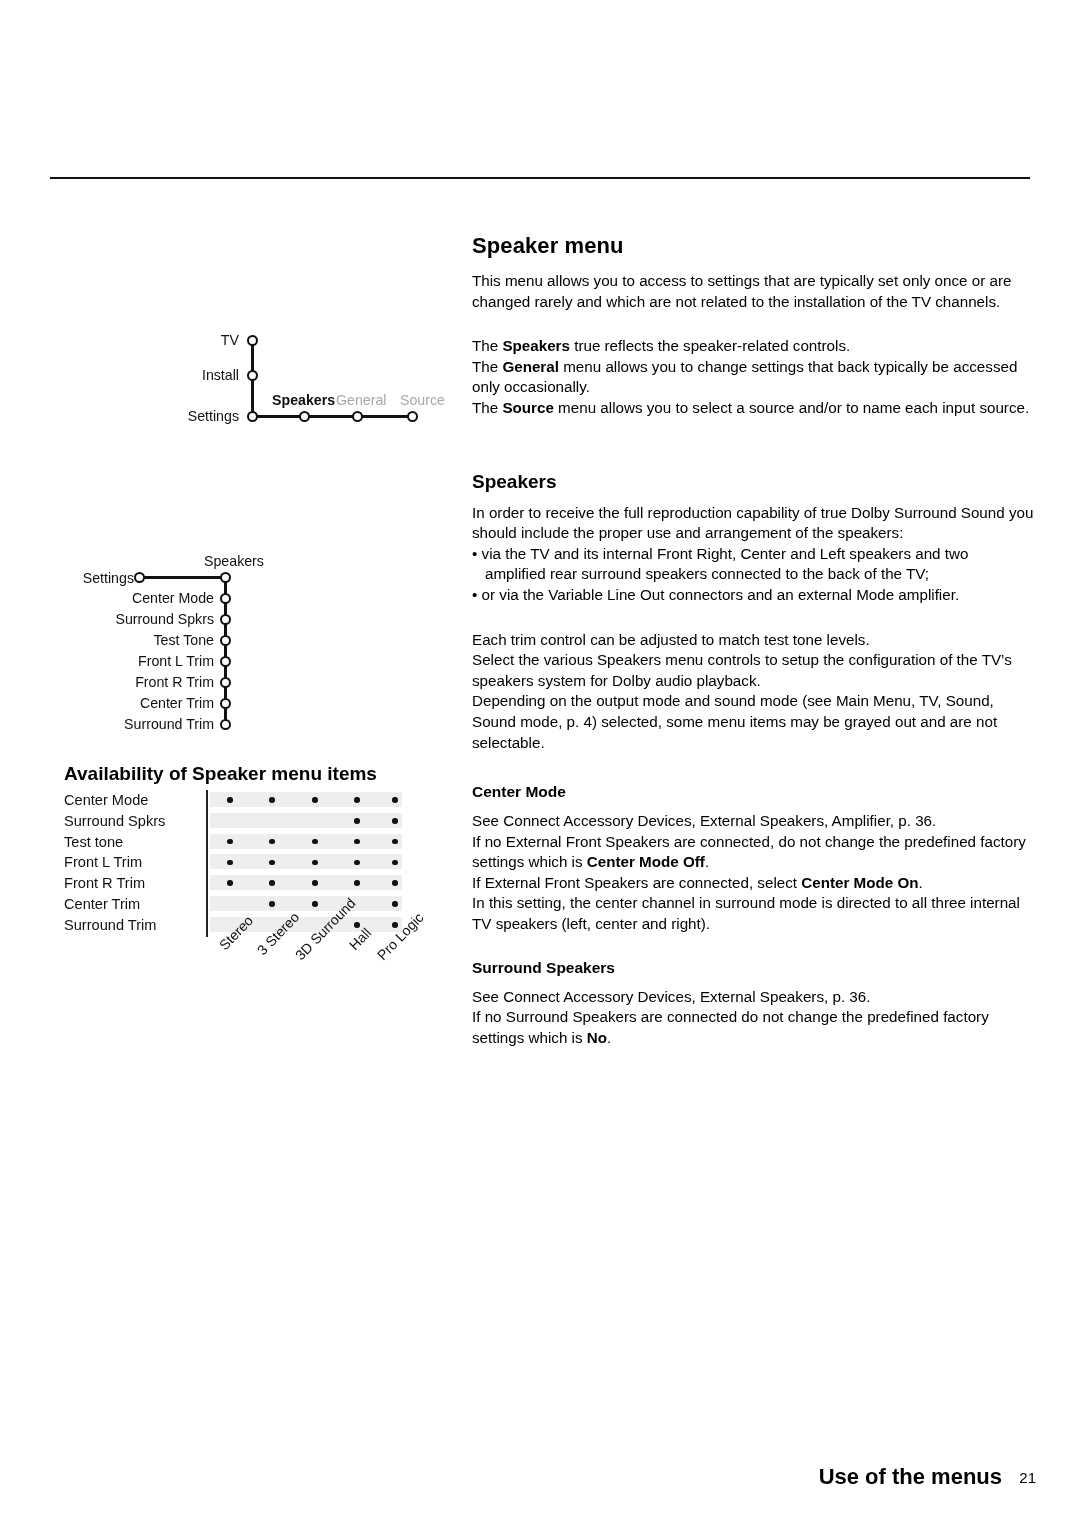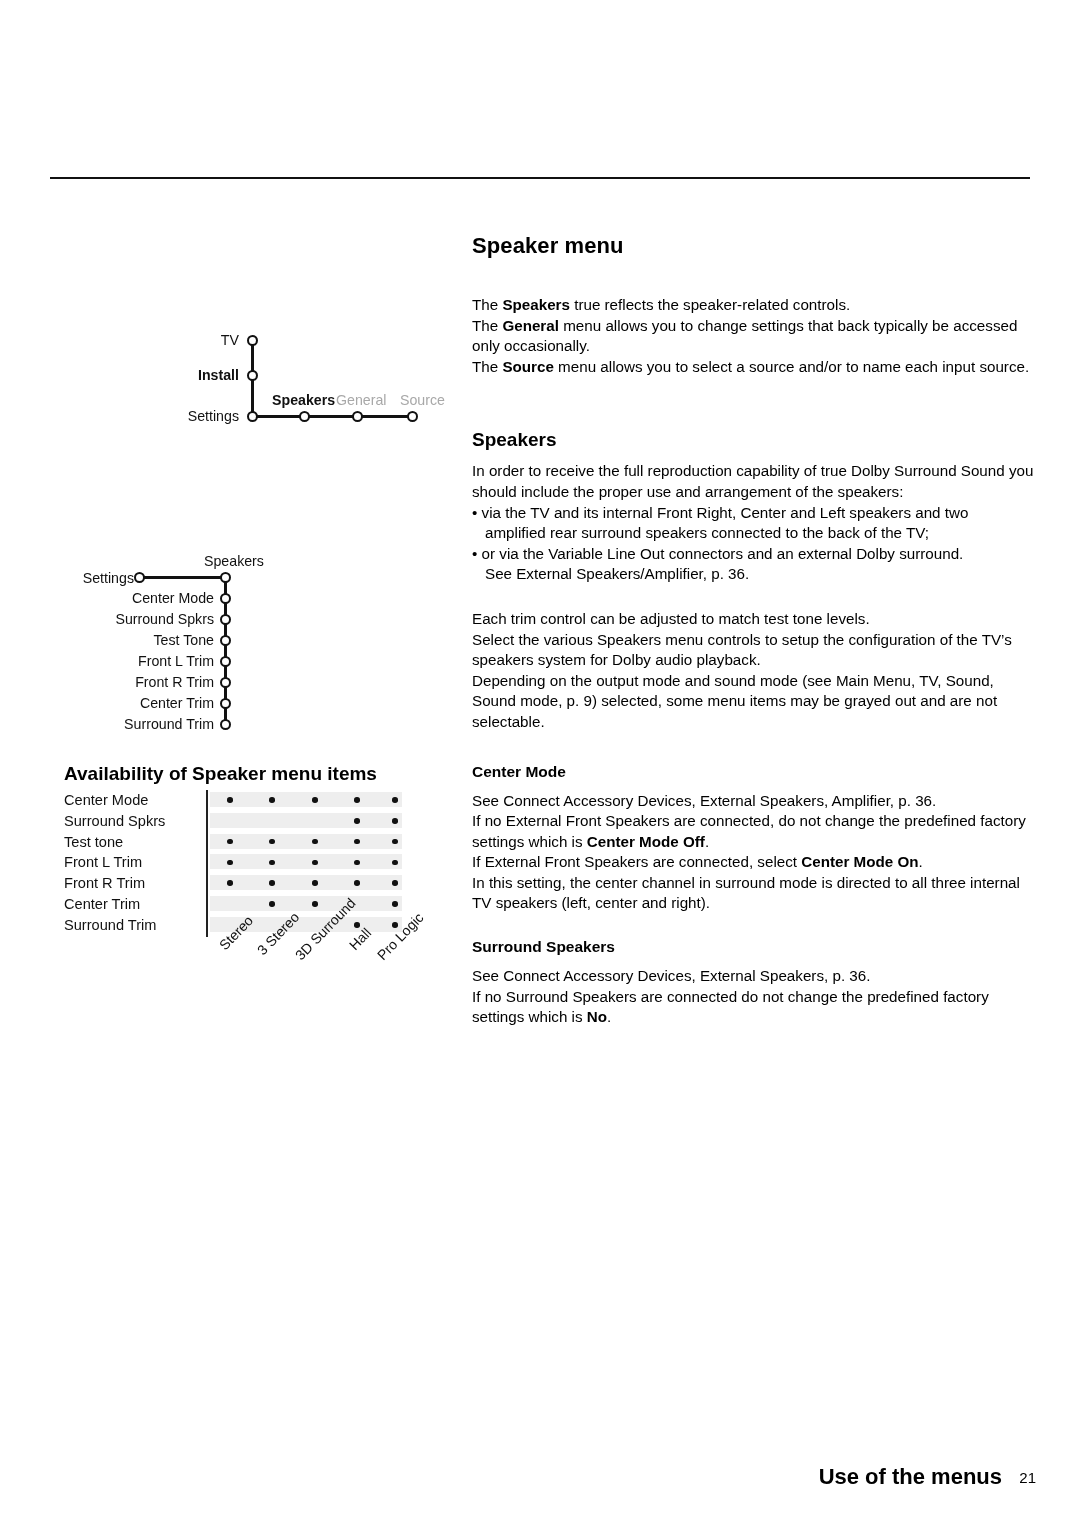--- a/index.html
+++ b/index.html
@@ -232,21 +232,21 @@
     <div class="d1-hbar"></div>
 
     <div class="node" style="left:167px; top:15px;"></div>
     <div class="node" style="left:167px; top:50px;"></div>
     <div class="node" style="left:167px; top:91px;"></div>
     <div class="node" style="left:219px; top:91px;"></div>
     <div class="node" style="left:272px; top:91px;"></div>
     <div class="node" style="left:327px; top:91px;"></div>
 
     <div class="d-label right" style="left:55px; top:12px; width:104px;">TV</div>
-    <div class="d-label right" style="left:35px; top:47px; width:124px;font-weight:bold;">Install</div>
+    <div class="d-label right" style="left:35px; top:47px; width:124px;">Install</div>
     <div class="d-label right" style="left:25px; top:88px; width:134px;">Settings</div>
 
     <div class="d-label dark" style="left:192px; top:72px;">Speakers</div>
     <div class="d-label gray" style="left:256px; top:72px;">General</div>
     <div class="d-label gray" style="left:320px; top:72px;">Source</div>
   </div>
 
   <div class="diagram2">
     <div class="d2-spine"></div>
     <div class="d2-hbar"></div>
@@ -348,46 +348,46 @@
     <div class="collabel" style="left:228px; top:14px;">3D Surround</div>
     <div class="collabel" style="left:282px; top:4px;">Hall</div>
     <div class="collabel" style="left:310px; top:14px;">Pro Logic</div>
   </div>
 
   <div class="col-right">
 
     <div class="h1">Speaker menu</div>
     <div class="sp-after-head"></div>
 
+    <p class="blk body-txt">This menu allows you to access to settings that are typically set only once or are changed rarely and which are not related to the installation of the TV channels.</p>
     <div class="gap-24"></div>
 
     <p class="blk body-txt"><span>The </span><b class="inl">Speakers</b><span> true reflects the speaker-related controls.</span></p>
 
     <p class="blk body-txt"><span>The </span><b class="inl">General</b><span> menu allows you to change settings that back typically be accessed only occasionally.</span></p>
 
     <p class="blk body-txt"><span>The </span><b class="inl">Source</b><span> menu allows you to select a source and/or to name each input source.</span></p>
 
     <div style="height:52px;"></div>
 
     <div class="h2">Speakers</div>
     <div class="gap-10"></div>
 
     <p class="blk body-txt">In order to receive the full reproduction capability of true Dolby Surround Sound you should include the proper use and arrangement of the speakers:</p>
 
     <p class="blk body-txt bullet-line"><span>•</span>&nbsp;<span>via the TV and its internal Front Right, Center and Left speakers and two</span></p>
     <p class="blk body-txt hang">amplified rear surround speakers connected to the back of the TV;</p>
 
-    <p class="blk body-txt bullet-line"><span>•</span>&nbsp;<span>or via the Variable Line Out connectors and an external Dolby surround.</span></p>
-    <p class="blk body-txt hang">See External Speakers/Amplifier, p. 36.</p>
+    <p class="blk body-txt bullet-line"><span>•</span>&nbsp;<span>or via the Variable Line Out connectors and an external Mode amplifier.</span></p>
 
     <div class="gap-24"></div>
 
     <p class="blk body-txt">Each trim control can be adjusted to match test tone levels.</p>
     <p class="blk body-txt">Select the various Speakers menu controls to setup the configuration of the TV’s speakers system for Dolby audio playback.</p>
-    <p class="blk body-txt">Depending on the output mode and sound mode (see Main Menu, TV, Sound, Sound mode, p. 9) selected, some menu items may be grayed out and are not selectable.</p>
+    <p class="blk body-txt">Depending on the output mode and sound mode (see Main Menu, TV, Sound, Sound mode, p. 4) selected, some menu items may be grayed out and are not selectable.</p>
 
     <div class="gap-30"></div>
 
     <div class="h3">Center Mode</div>
     <div class="gap-10"></div>
 
     <p class="blk body-txt">See Connect Accessory Devices, External Speakers, Amplifier, p. 36.</p>
 
     <p class="blk body-txt"><span>If no External Front Speakers are connected, do not change the predefined factory settings which is </span><b class="inl">Center Mode Off</b><span>.</span></p>
 

